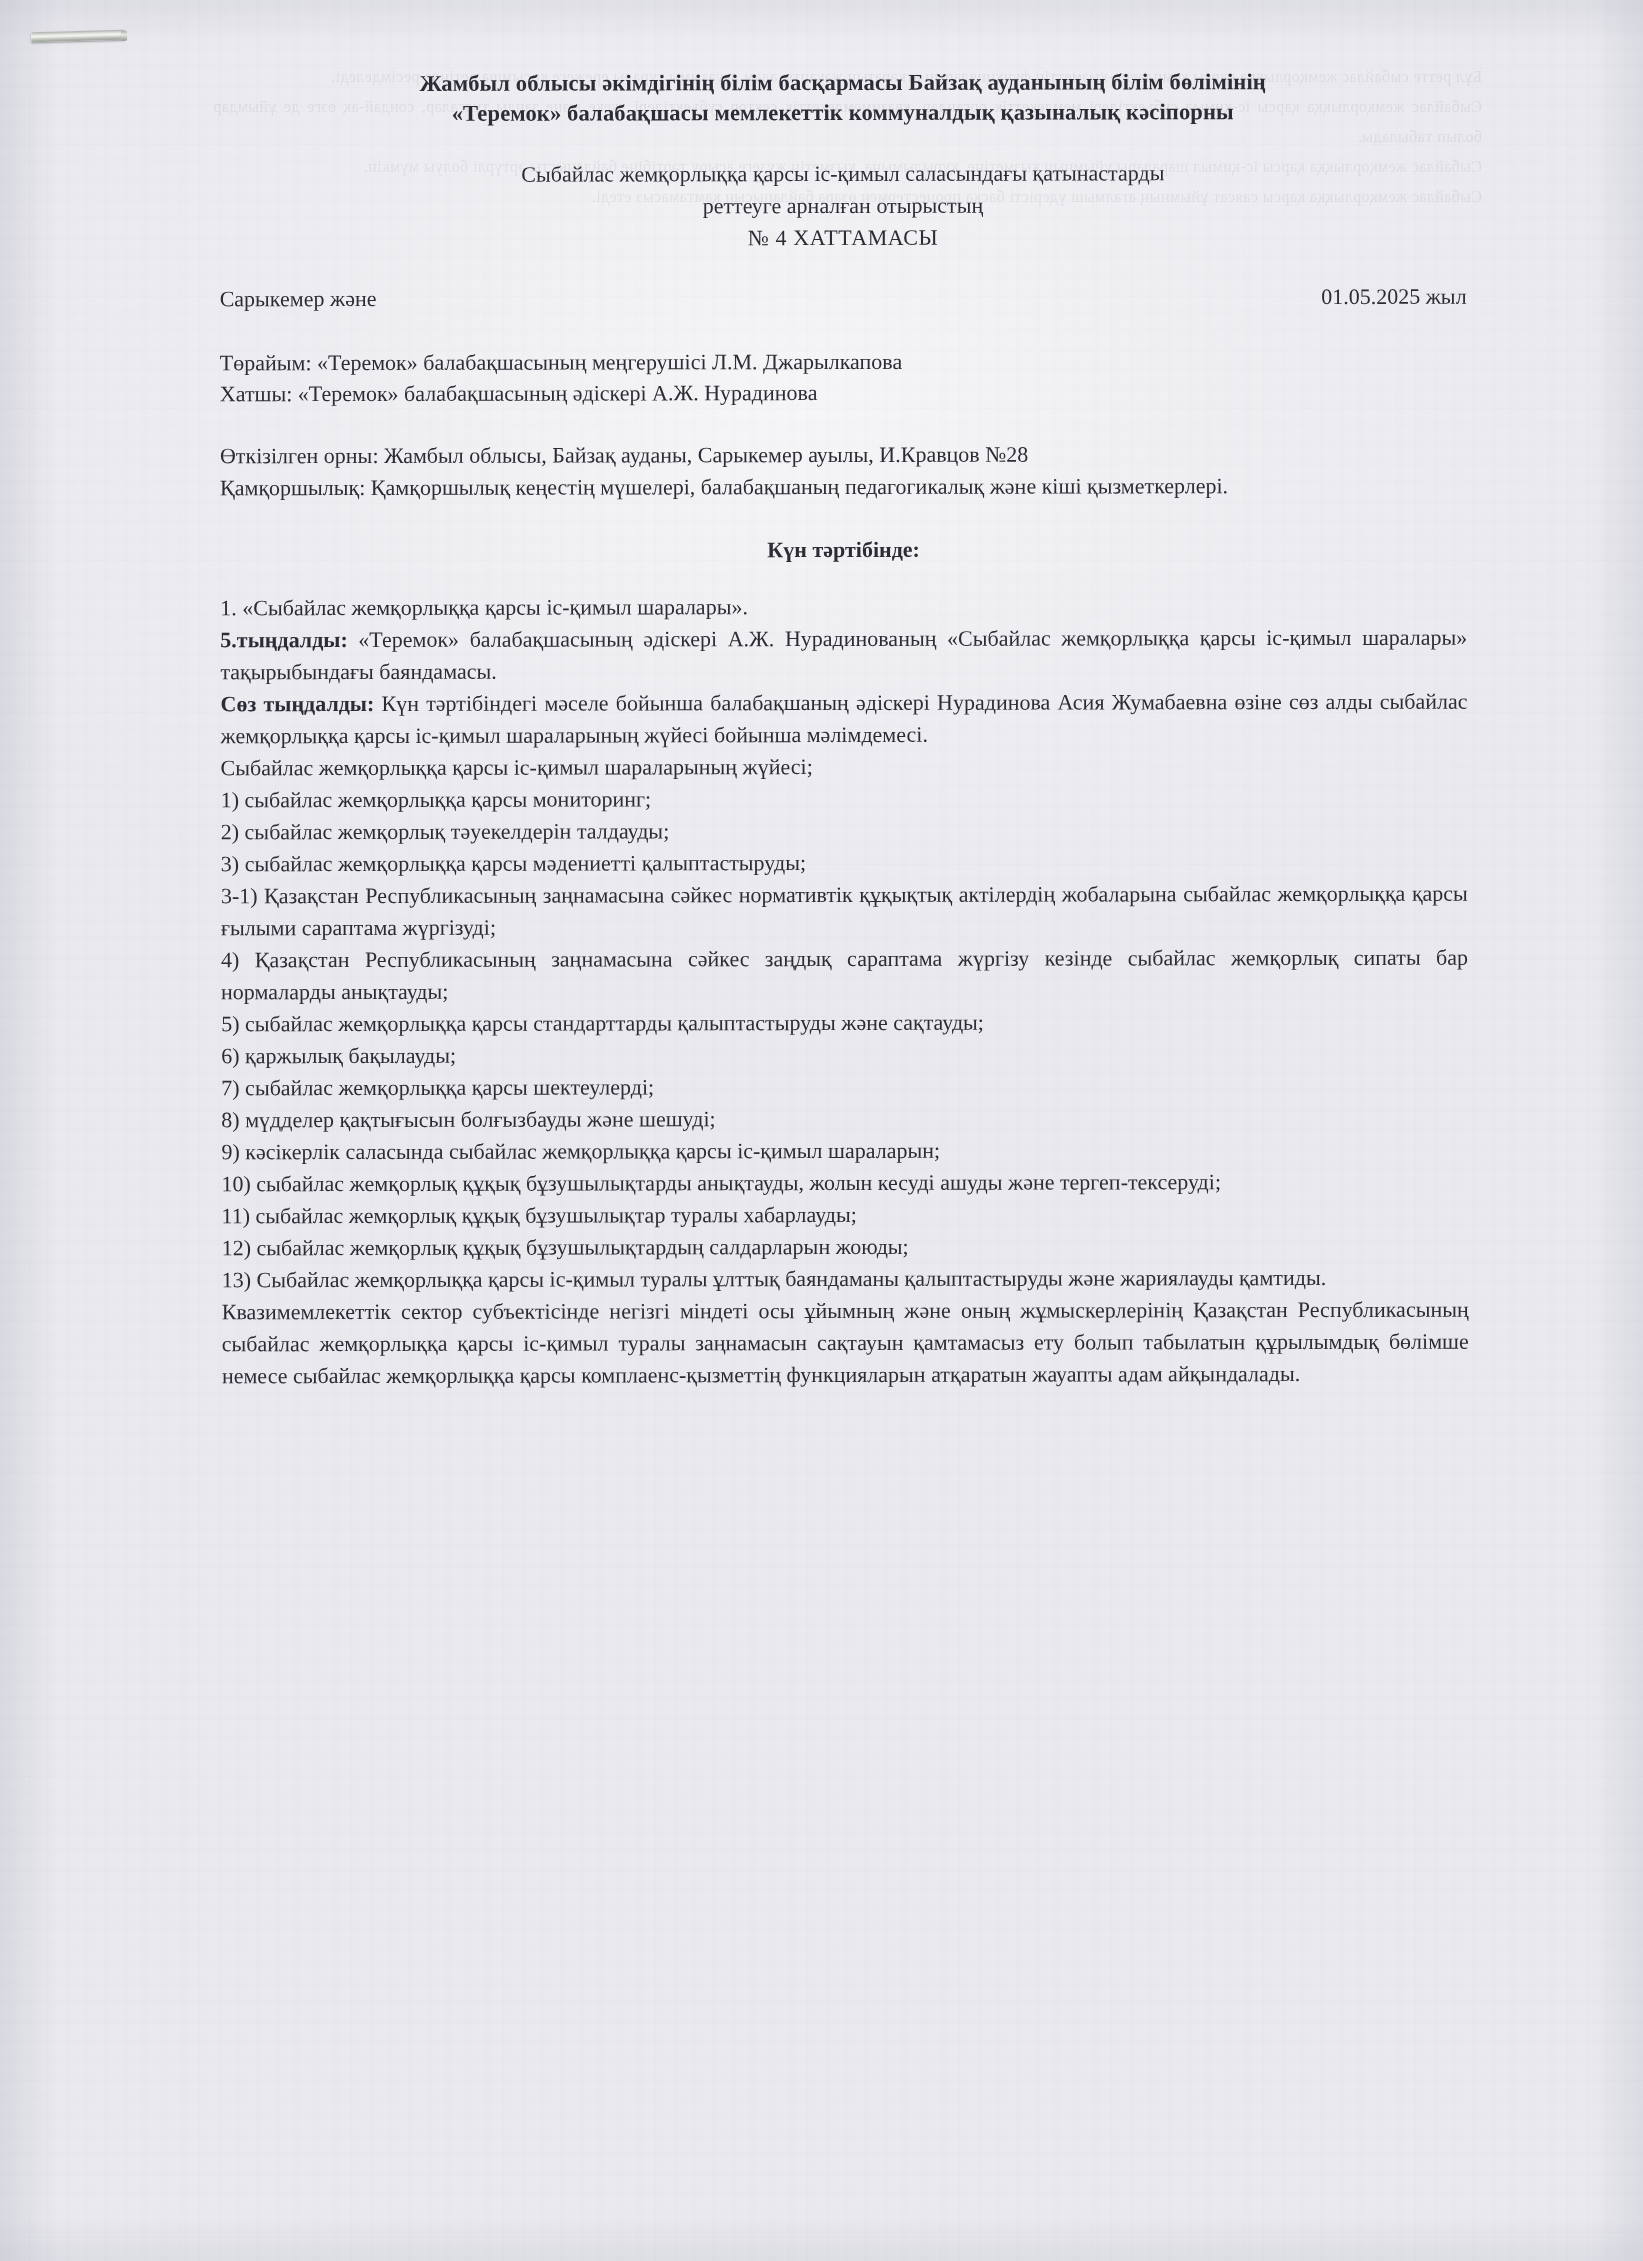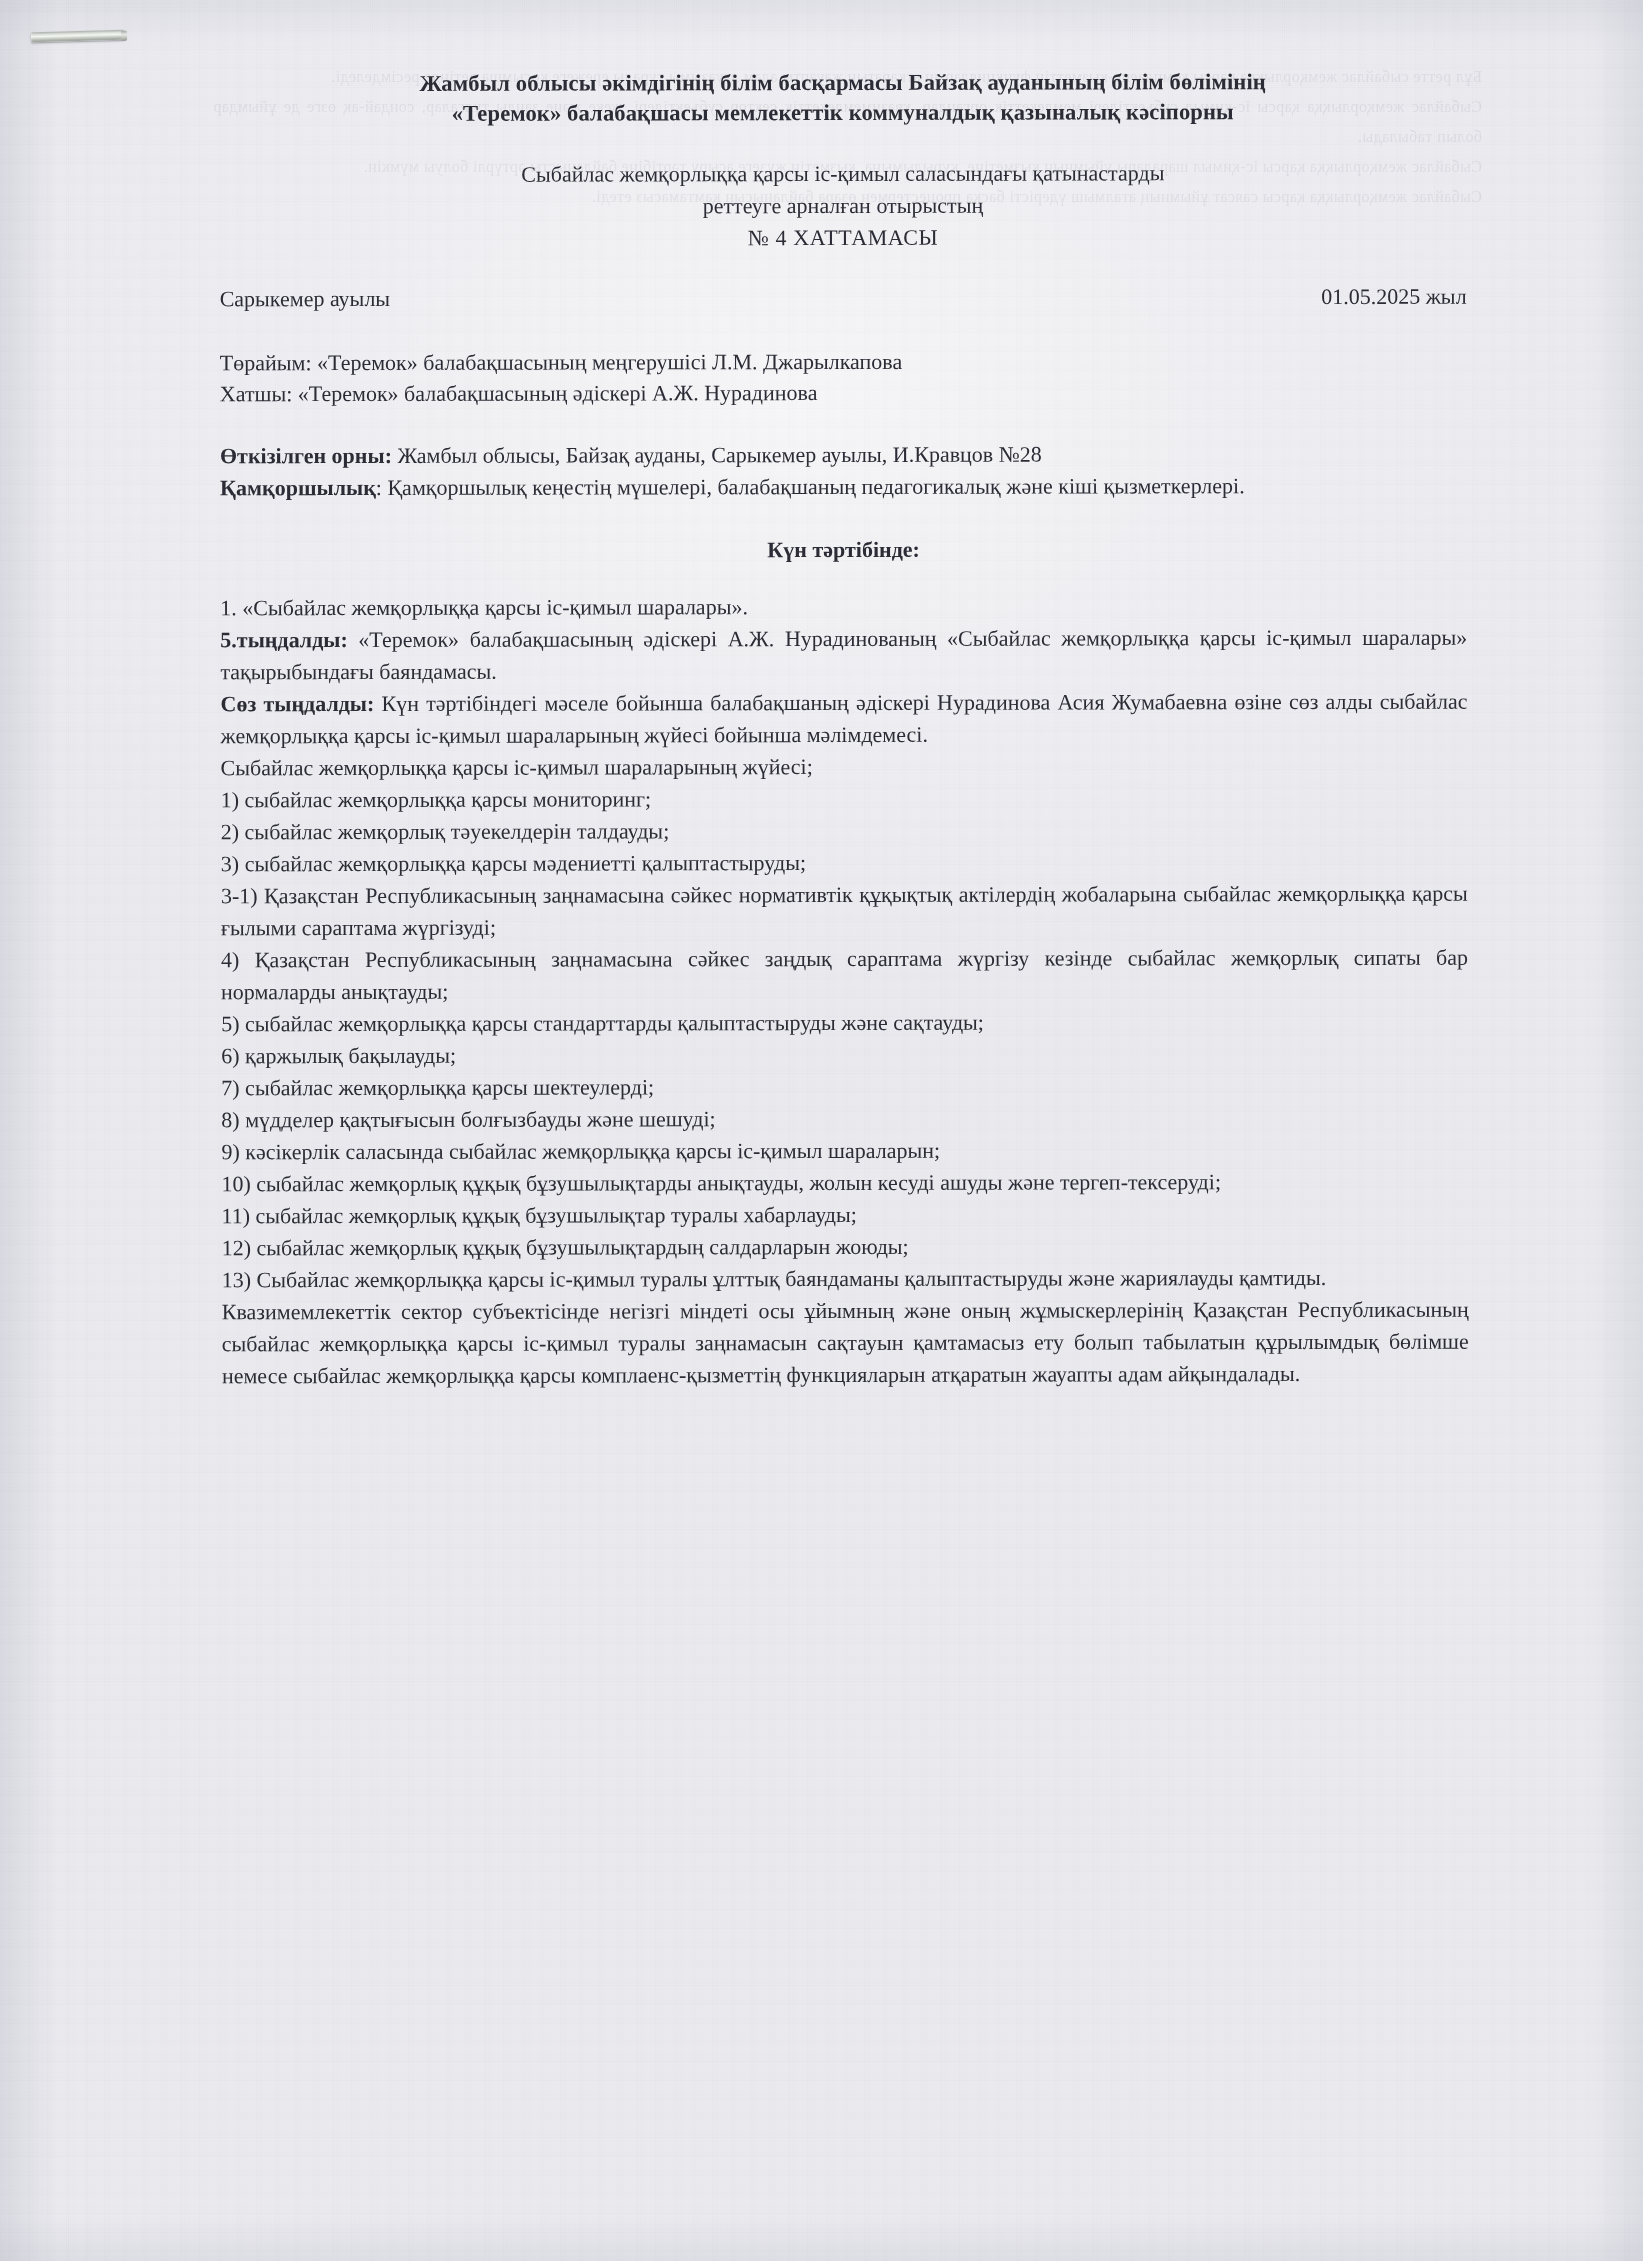--- a/index.html
+++ b/index.html
@@ -138,21 +138,21 @@
   .officers .row { display: block; }
 
   .meta {
     margin-top: 31px;
     font-size: 22px;
     line-height: 32px;
     text-align: justify;
     text-justify: inter-word;
   }
   .meta p { margin: 0; }
-  .meta b { font-weight: bold; }
+  .meta b { font-weight: normal; }
 
   .agenda-heading {
     text-align: center;
     font-weight: bold;
     font-size: 22px;
     margin-top: 34px;
   }
 
   .body-text {
     margin-top: 28px;
@@ -189,21 +189,21 @@
       <span class="ln">«Теремок» балабақшасы мемлекеттік коммуналдық қазыналық кәсіпорны</span>
     </h1>
 
     <div class="subtitle">
       <span class="ln">Сыбайлас жемқорлыққа қарсы іс-қимыл саласындағы қатынастарды</span>
       <span class="ln">реттеуге арналған отырыстың</span>
       <span class="ln proto-no">№ 4 ХАТТАМАСЫ</span>
     </div>
 
     <div class="place-date">
-      <span>Сарыкемер ауылы</span>
+      <span>Сарыкемер және</span>
       <span>01.05.2025 жыл</span>
     </div>
 
     <div class="officers">
       <span class="row">Төрайым: «Теремок» балабақшасының меңгерушісі Л.М. Джарылкапова</span>
       <span class="row">Хатшы: «Теремок» балабақшасының әдіскері А.Ж. Нурадинова</span>
     </div>
 
     <div class="meta">
       <p><b>Өткізілген орны:</b> <span>Жамбыл облысы, Байзақ ауданы, Сарыкемер ауылы, И.Кравцов №28</span></p>

